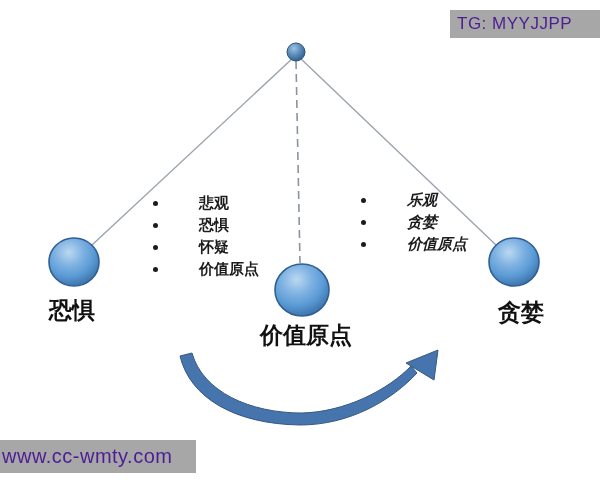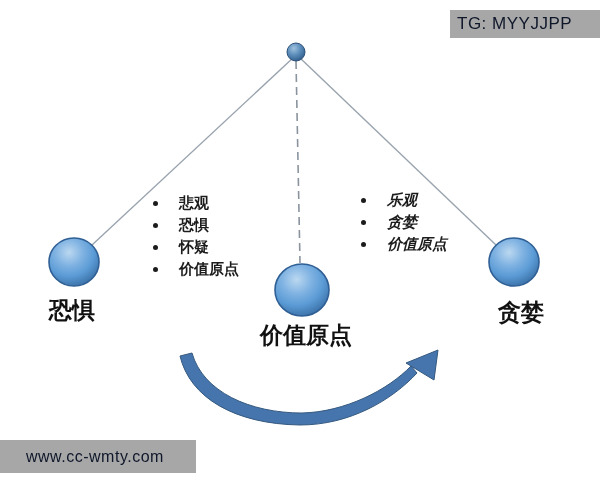--- a/index.html
+++ b/index.html
@@ -16,59 +16,60 @@
     overflow: hidden;
   }
   .stage svg {
     position: absolute;
     left: 0;
     top: 0;
   }
   .badge {
     position: absolute;
     background: #a7a7a7;
-    color: #0f172a;
+    color: #4c1d95;
     display: flex;
     align-items: center;
     box-sizing: border-box;
   }
   .badge.top-right {
     right: 0;
     top: 10px;
     width: 150px;
     height: 28px;
     padding-left: 7px;
     font-size: 17px;
     letter-spacing: 0.5px;
   }
   .badge.bottom-left {
     left: 0;
     top: 440px;
     width: 196px;
     height: 33px;
-    padding-left: 26px;
-    font-size: 16px;
+    padding-left: 2px;
+    font-size: 20px;
     letter-spacing: 0.5px;
   }
   .trait-list {
     position: absolute;
     list-style: none;
     margin: 0;
     padding: 0;
   }
   .trait-list.left { left: 153px; top: 192px; }
   .trait-list.right { left: 361px; top: 189px; font-style: italic; }
   .trait-list li {
     display: flex;
     align-items: center;
     height: 22px;
     font-size: 15px;
     font-weight: 600;
     color: #1c1c1c;
     white-space: nowrap;
+    gap: 20px;
   }
   .trait-list .dot {
     width: 5px;
     height: 5px;
     border-radius: 50%;
     background: #1c1c1c;
     margin-right: 21px;
     flex: 0 0 auto;
   }
   .ball-label {

